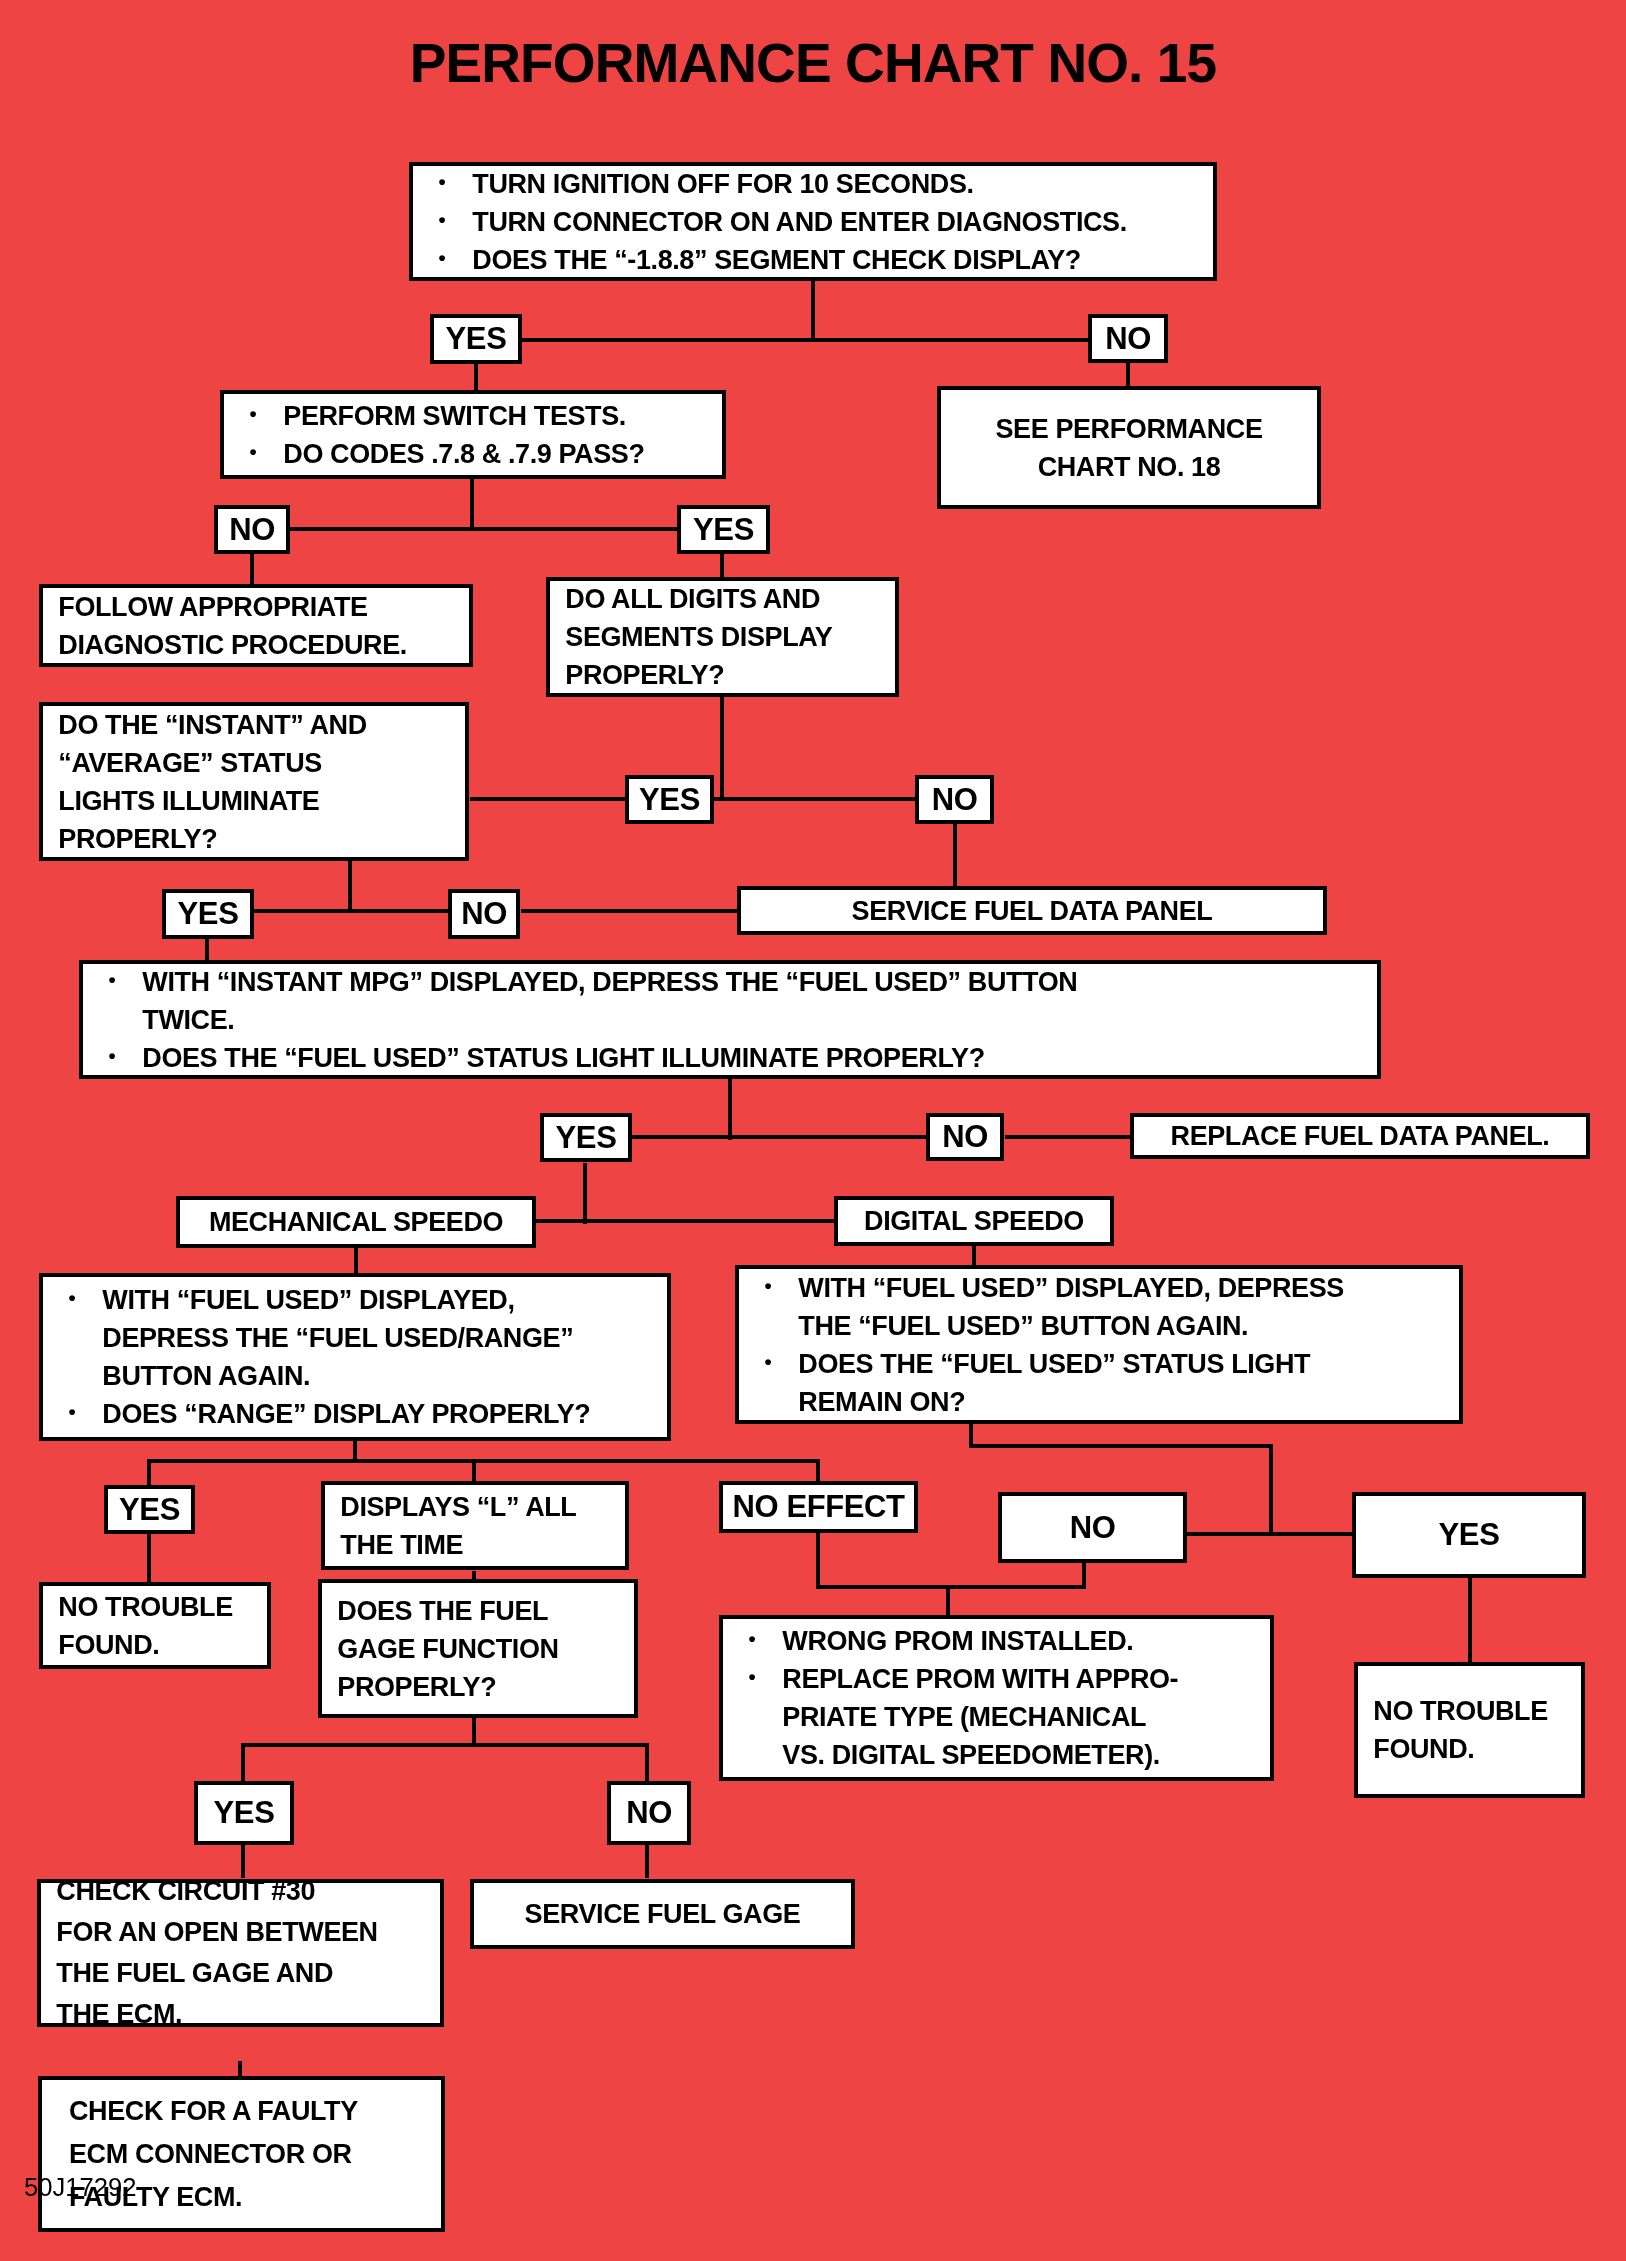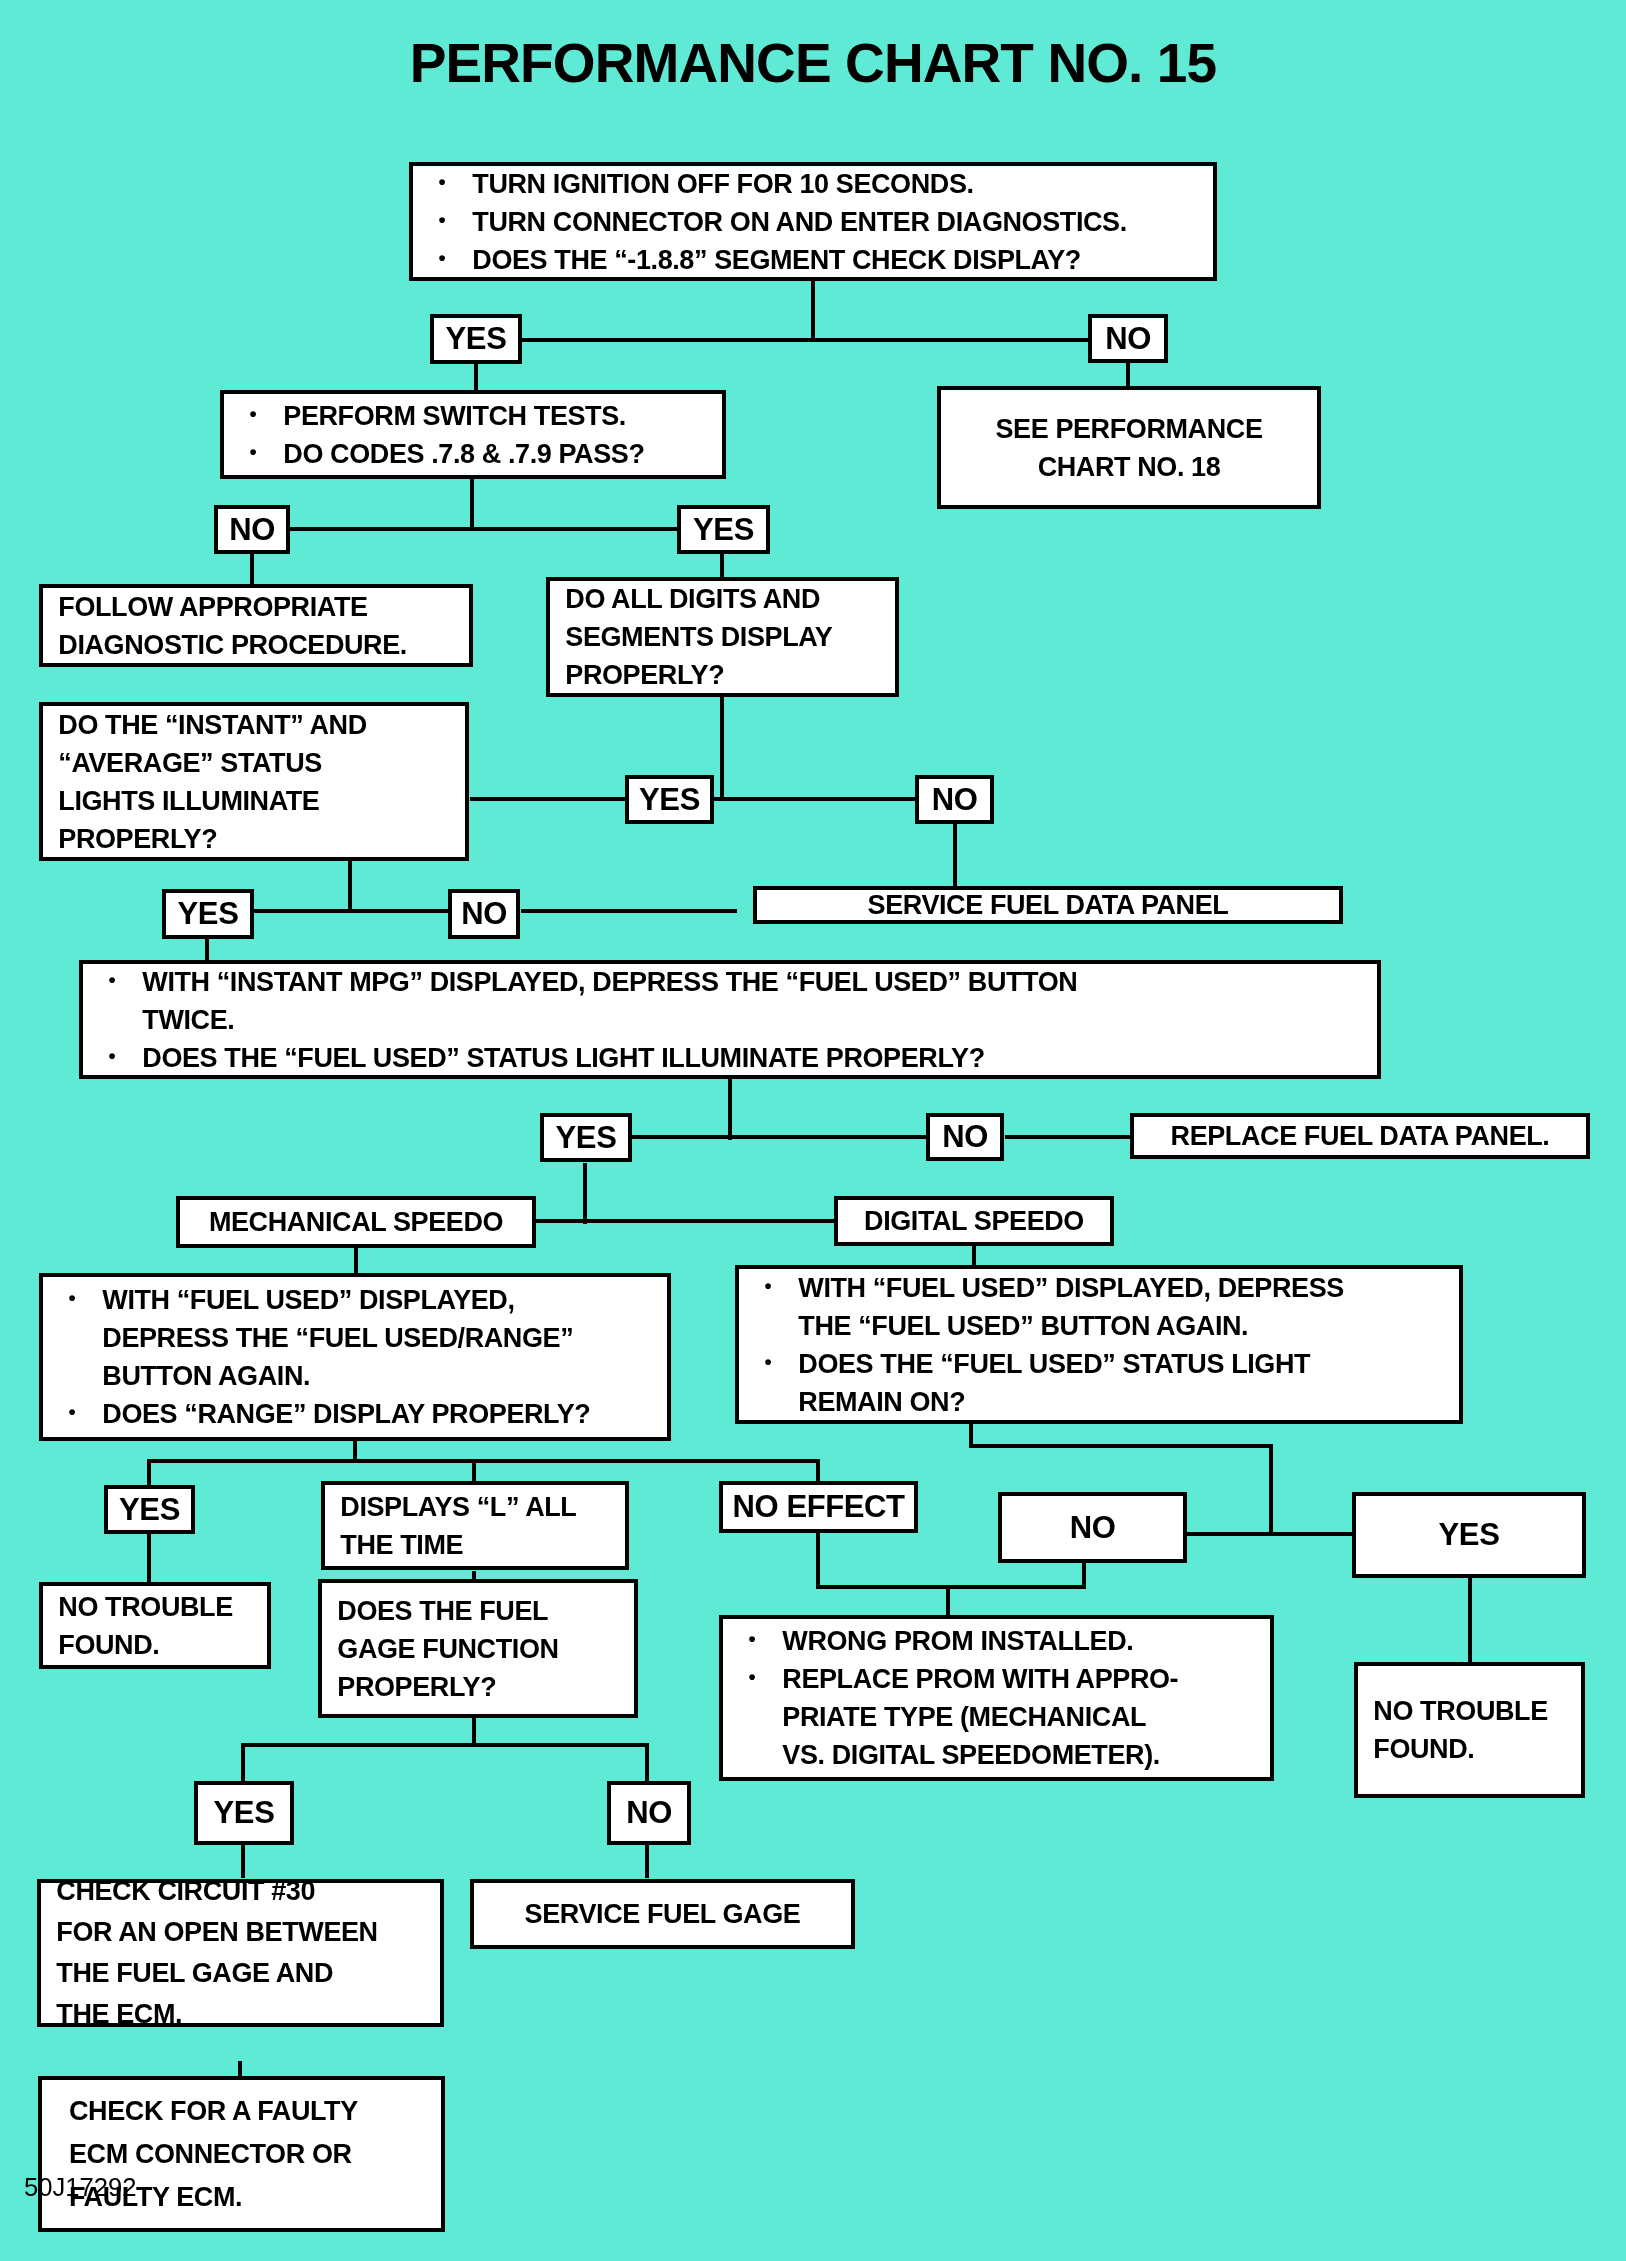--- a/index.html
+++ b/index.html
@@ -1,16 +1,16 @@
 <!DOCTYPE html>
 <html style="font-size:13.6px"><head>
 <meta charset="utf-8">
 <style>
   html,body{margin:0;padding:0;background:#ffffff;}
-  #page{position:relative;width:1626px;height:2261px;background:#5eead4;overflow:hidden;
+  #page{position:relative;width:1626px;height:2261px;background:#ef4444;overflow:hidden;
         font-family:"Liberation Sans",sans-serif;color:#000;}
   #title{position:absolute;top:31px;left:0;width:1626px;text-align:center;
          font-size:55px;font-weight:bold;letter-spacing:-0.9px;}
   .box{position:absolute;border:4.3px solid #000;background:#fff;box-sizing:border-box;
        display:flex;flex-direction:column;justify-content:center;
        padding:3.4px 15.3px;font-weight:bold;font-size:27px;line-height:38px;
        letter-spacing:-0.4px;}
   .center{align-items:center;text-align:center;}
   .tag{justify-content:center;align-items:center;text-align:center;
        font-size:31px;padding:1.7px;}
@@ -76,21 +76,21 @@
     <span class="ln">PROPERLY?</span>
   </div>
 
   <div class="box tag" style="left:625px;top:775px;width:89px;height:49px;">
       <span>YES</span>
     </div>
   <div class="box tag" style="left:915px;top:775px;width:79px;height:49px;">
       <span>NO</span>
     </div>
 
-  <div class="box center" style="left:737px;top:886px;width:590px;height:38px;margin-left:16px;">
+  <div class="box center" style="left:737px;top:886px;width:590px;height:49px;">
     <span class="ln">SERVICE FUEL DATA PANEL</span>
   </div>
 
   <div class="box tag" style="left:162px;top:889px;width:92px;height:50px;">
       <span>YES</span>
     </div>
   <div class="box tag" style="left:448px;top:889px;width:72px;height:50px;">
       <span>NO</span>
     </div>
 

